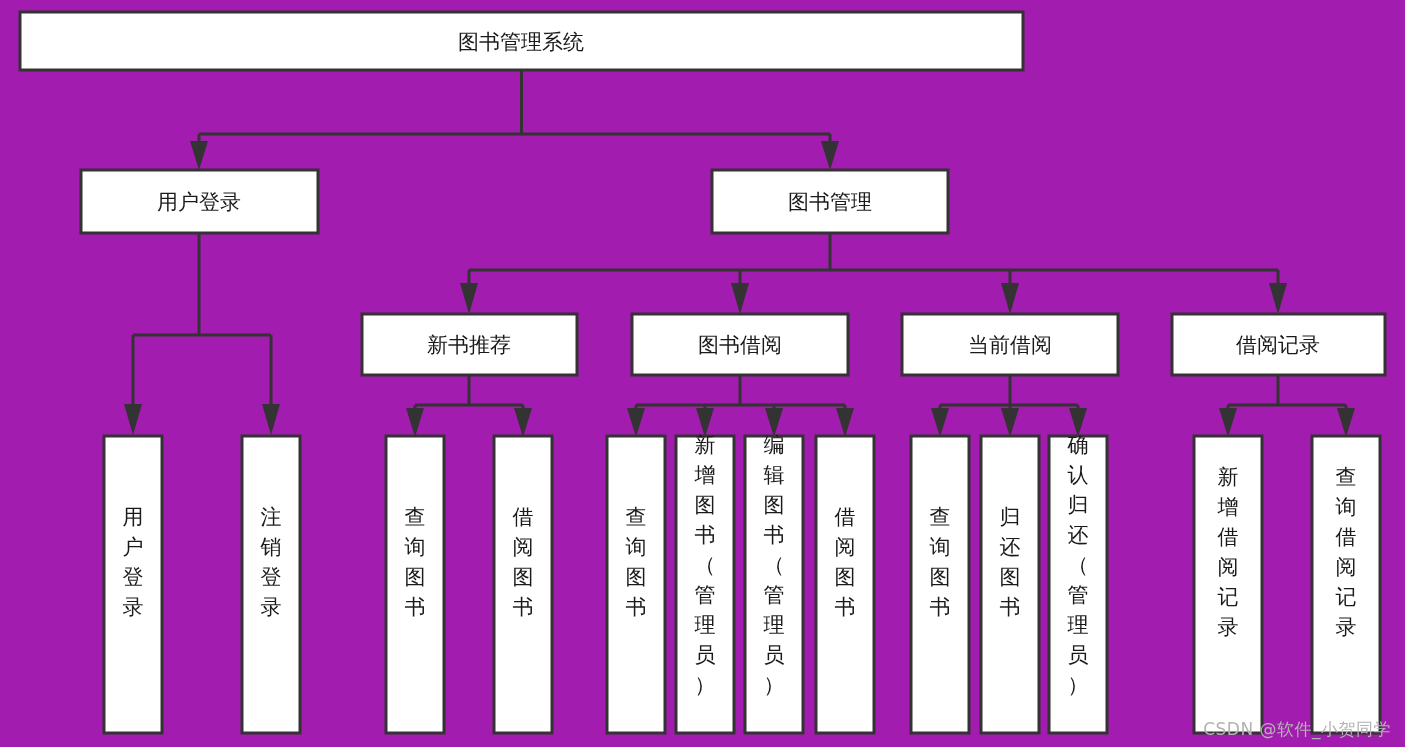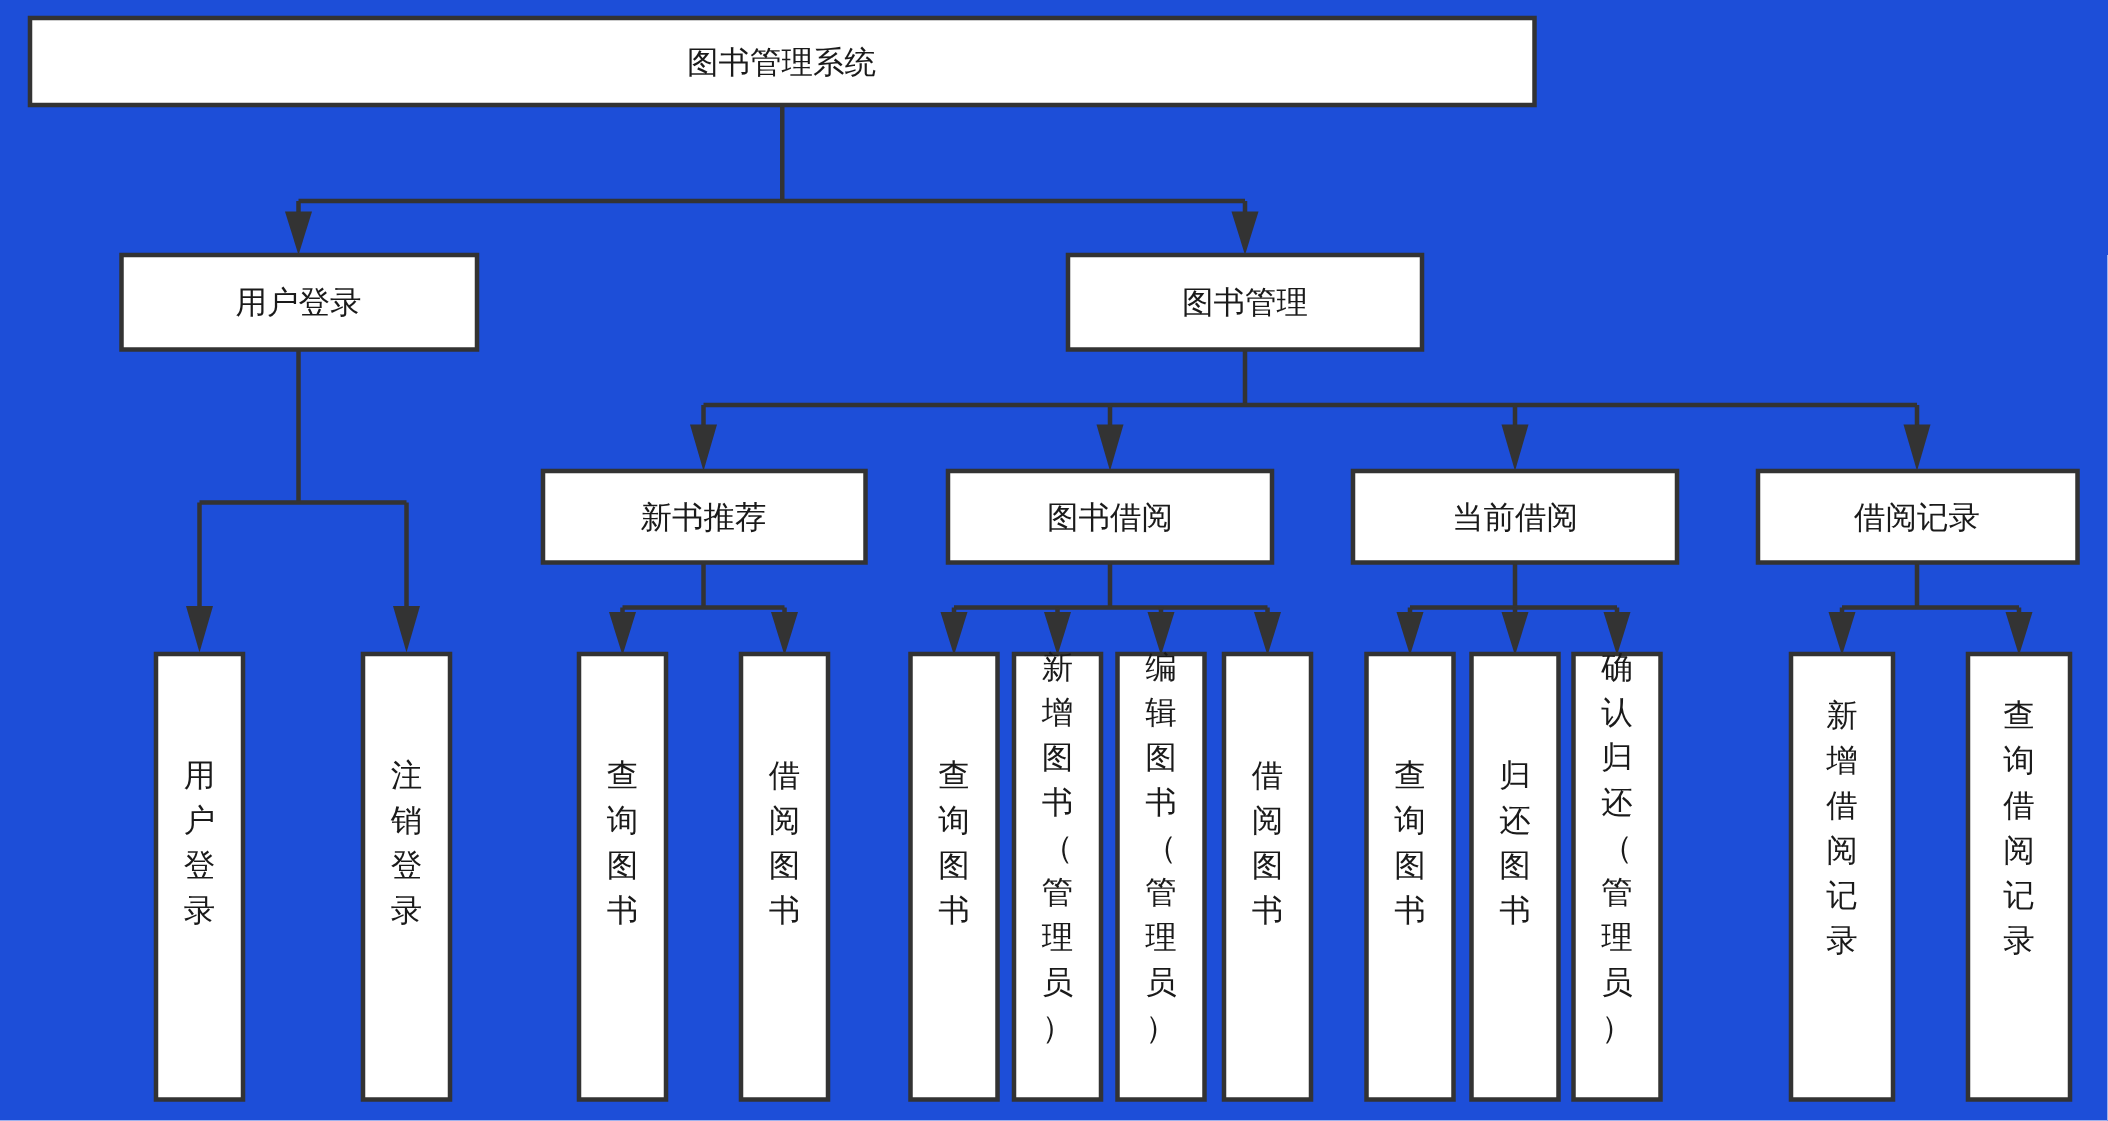--- a/index.html
+++ b/index.html
@@ -10,21 +10,21 @@
   body {
     width: 1405px;
     height: 747px;
     font-family: "DejaVu Sans", "Liberation Sans", sans-serif;
     overflow: hidden;
   }
   #diagram-root {
     position: relative;
     width: 1405px;
     height: 747px;
-    background: #1d4ed8;
+    background: #a21caf;
   }
   svg#tree-svg {
     position: absolute;
     left: 0;
     top: 0;
     width: 1405px;
     height: 747px;
     display: block;
   }
   .node-rect {
@@ -237,14 +237,15 @@
       <rect class="node-rect" x="1194" y="436" width="68" height="297"></rect>
       <text class="node-label-v" x="1228" y="484"><tspan x="1228" y="484">新</tspan><tspan x="1228" y="514">增</tspan><tspan x="1228" y="544">借</tspan><tspan x="1228" y="574">阅</tspan><tspan x="1228" y="604">记</tspan><tspan x="1228" y="634">录</tspan></text>
     </g>
     <g>
       <rect class="node-rect" x="1312" y="436" width="68" height="297"></rect>
       <text class="node-label-v" x="1346" y="484"><tspan x="1346" y="484">查</tspan><tspan x="1346" y="514">询</tspan><tspan x="1346" y="544">借</tspan><tspan x="1346" y="574">阅</tspan><tspan x="1346" y="604">记</tspan><tspan x="1346" y="634">录</tspan></text>
     </g>
 
   </svg>
 
+  <div class="watermark">CSDN @软件_小贺同学</div>
 
 </div>
 
 </body></html>

